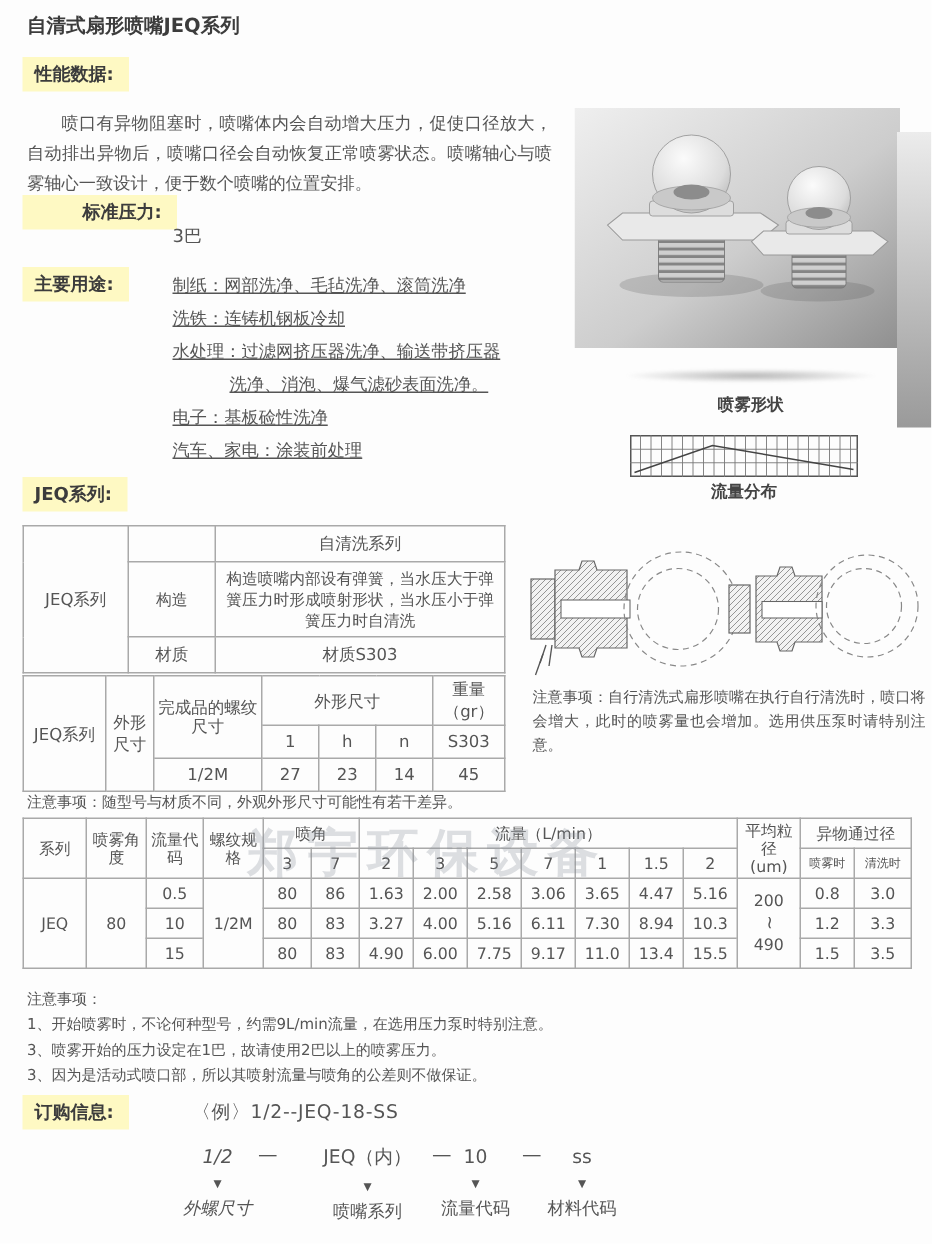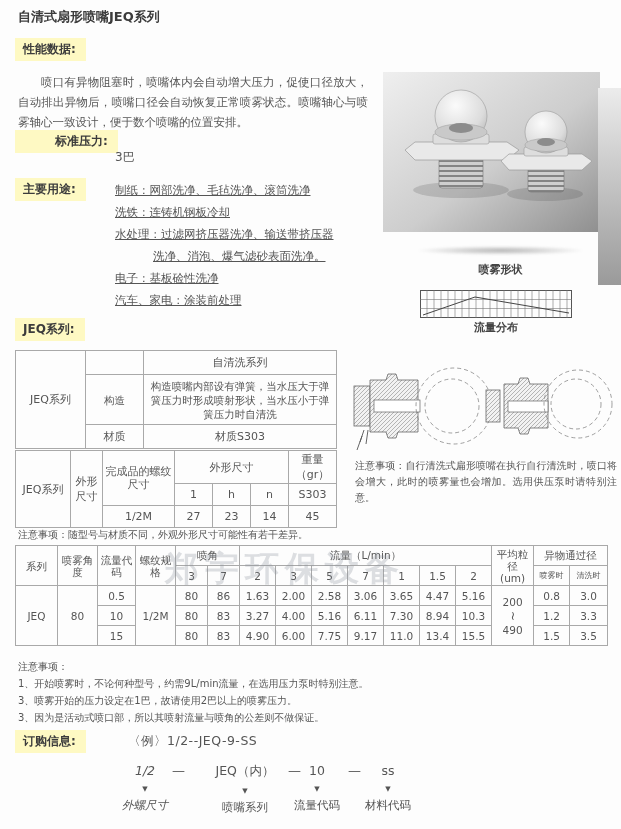--- a/index.html
+++ b/index.html
@@ -366,21 +366,21 @@
   <div class="abs watermark">郑宇环保设备</div>
 
   <div class="abs notes">
     <div>注意事项：</div>
     <div>1、开始喷雾时，不论何种型号，约需9L/min流量，在选用压力泵时特别注意。</div>
     <div>3、喷雾开始的压力设定在1巴，故请使用2巴以上的喷雾压力。</div>
     <div>3、因为是活动式喷口部，所以其喷射流量与喷角的公差则不做保证。</div>
   </div>
 
   <div class="abs sec-label lbl-order">订购信息:</div>
-  <div class="abs order-example">〈例〉1/2--JEQ-9-SS</div>
+  <div class="abs order-example">〈例〉1/2--JEQ-18-SS</div>
 
   <div class="abs order-part" style="left:110px; top:763px; width:70px;font-style:italic;">
     <div class="op-code">1/2</div>
     <div class="op-arrow">▼</div>
     <div class="op-label">外螺尺寸</div>
   </div>
   <div class="abs op-sep" style="left:172px; top:763px;">—</div>
   <div class="abs order-part" style="left:205px; top:763px; width:80px;">
     <div class="op-code">JEQ（内）</div>
     <div class="op-arrow">▼</div>

